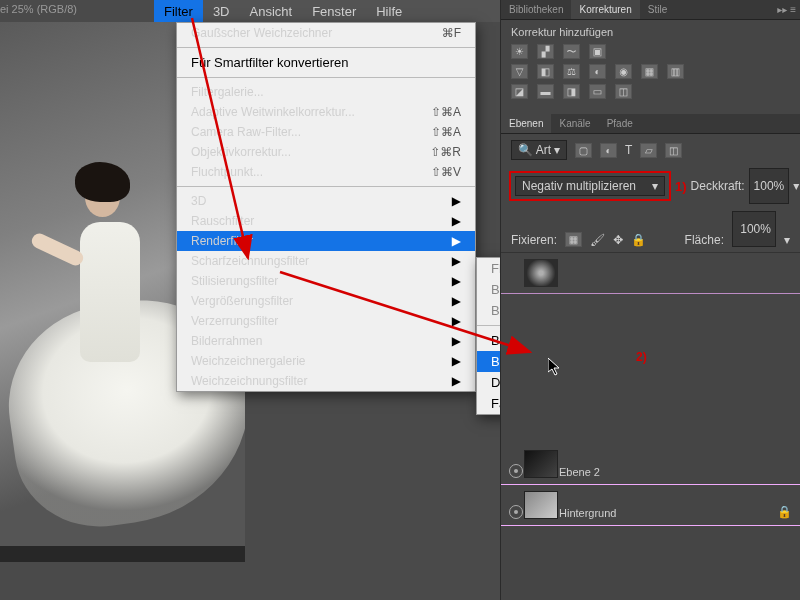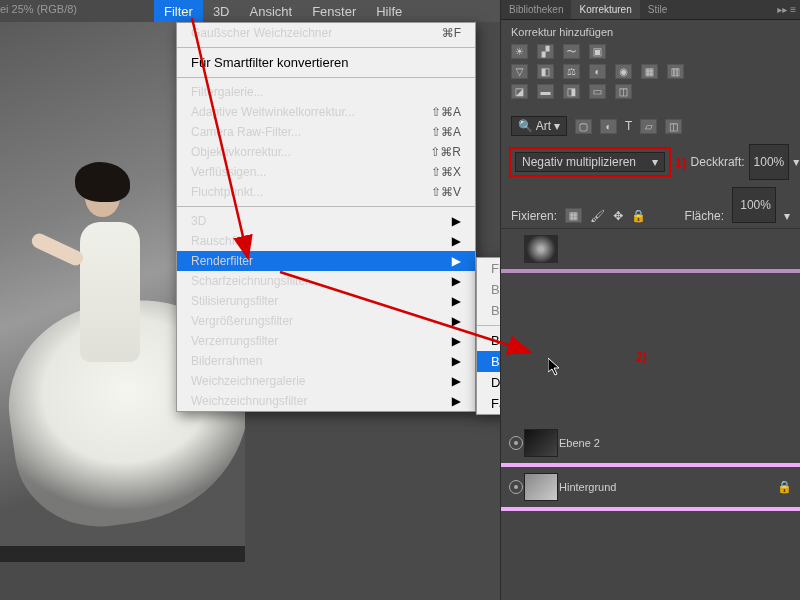--- a/index.html
+++ b/index.html
@@ -1,20 +1,20 @@
 <!DOCTYPE html>
 <html><head>
 <meta charset="utf-8">
 <style>
 *{box-sizing:border-box;margin:0;padding:0;font-family:"Segoe UI",Tahoma,sans-serif;font-size:12px;color:#d0d0d0;user-select:none}
 body{background:#4a4a4a;width:800px;height:600px;overflow:hidden;position:relative}
 .titlebar{position:absolute;top:0;left:0;height:20px;padding:3px 0;color:#999;font-size:11px}
 .menubar{position:absolute;top:0;left:154px;right:0;height:22px;background:#535353;display:flex;align-items:center}
 .menubar .mi{padding:4px 10px;color:#d0d0d0;font-size:13px}
-.menubar .mi.active{background:#1473e6;color:#fef9c3}
+.menubar .mi.active{background:#1473e6;color:#000000}
 .canvas-wrap{position:absolute;top:22px;left:0;width:245px;height:540px;background:#272727}
 .canvas{position:relative;width:245px;height:524px;background:linear-gradient(160deg,#5a5a5a 0%,#808080 35%,#9a9a9a 50%,#555 80%);overflow:hidden}
 .figure{position:absolute;left:30px;top:200px;width:200px;height:300px}
 .dress{position:absolute;left:-20px;top:80px;width:240px;height:220px;background:radial-gradient(ellipse 140px 120px at 50% 40%,#f5f5f0 0%,#e8e8e2 60%,rgba(200,200,195,0.3) 100%);border-radius:50% 50% 60% 40%;transform:rotate(-8deg)}
 .body{position:absolute;left:50px;top:0;width:60px;height:140px;background:linear-gradient(180deg,#f0f0ea,#e0e0d8);border-radius:20px 20px 10px 10px}
 .head{position:absolute;left:55px;top:-45px;width:35px;height:40px;background:#d4b8a0;border-radius:50%}
 .hair{position:absolute;left:45px;top:-60px;width:55px;height:40px;background:#1a1410;border-radius:50% 60% 40% 50%}
 .arm{position:absolute;left:0px;top:20px;width:55px;height:15px;background:#e8d4c0;border-radius:8px;transform:rotate(25deg)}
 .dropdown{position:absolute;top:22px;left:176px;width:300px;background:#f0f0f0;border:1px solid #999;box-shadow:2px 4px 12px rgba(0,0,0,0.5)}
 .dropdown .di{padding:3px 14px;color:#000;font-size:13px;position:relative;display:flex;justify-content:space-between;align-items:center}
@@ -37,21 +37,21 @@
 .icon-row{display:flex;gap:9px;margin:5px 0}
 .picn{width:17px;height:15px;background:#666;border:1px solid #555;display:flex;align-items:center;justify-content:center;font-size:10px;color:#ccc}
 .layers-head{display:flex;background:#383838;border-bottom:1px solid #222;margin-top:4px}
 .lyr-tools{display:flex;gap:8px;align-items:center;padding:6px 10px;font-size:11px}
 .lyr-search{background:#383838;border:1px solid #222;padding:2px 6px;font-size:11px;width:56px;display:flex;justify-content:space-between}
 .redbox{border:2px solid #d40000;padding:3px 4px;display:flex;align-items:flex-start;gap:6px}
 .redlbl{color:#d40000;font-size:13px;font-weight:bold}
 .blend{background:#383838;border:1px solid #222;padding:2px 6px;font-size:11px;width:150px;display:flex;justify-content:space-between}
 .opval{background:#383838;border:1px solid #222;padding:10px 4px;width:44px;text-align:right}
 .lock-row{display:flex;align-items:flex-end;gap:8px;padding:5px 10px;font-size:11px;border-bottom:1px solid #333}
-.layer{display:flex;align-items:center;padding:6px 8px;border-bottom:4px solid #f0abfc;gap:1px}
+.layer{display:flex;align-items:flex-end;padding:6px 8px;border-bottom:1px solid #f0abfc;gap:1px}
 .eye{width:14px;height:14px;border-radius:50%;border:1px solid #aaa;position:relative}
 .eye::after{content:"";position:absolute;left:4px;top:4px;width:4px;height:4px;background:#aaa;border-radius:50%}
 .thumb{width:34px;height:28px;background:#ccc;border:1px solid #222}
 .thumb.dark{background:linear-gradient(135deg,#111,#444)}
 .thumb.smoke{background:radial-gradient(circle at 50% 50%,#ddd 10%,#222 70%)}
 .lname{font-size:11px}
 svg.anno{position:absolute;top:0;left:0;pointer-events:none}
 .cursor{position:absolute;left:548px;top:358px;width:14px;height:18px}
 .cursor svg{width:14px;height:18px}
 .collapse{position:absolute;right:4px;top:4px;color:#999;font-size:10px}
@@ -98,24 +98,20 @@
     </div>
   <div class="di">
       <span>Camera Raw-Filter...</span>
       <span class="shortcut">⇧⌘A</span>
     </div>
   <div class="di">
       <span>Objektivkorrektur...</span>
       <span class="shortcut">⇧⌘R</span>
     </div>
   <div class="di">
-      <span>Verflüssigen...</span>
-      <span class="shortcut">⇧⌘X</span>
-    </div>
-  <div class="di">
       <span>Fluchtpunkt...</span>
       <span class="shortcut">⇧⌘V</span>
     </div>
   <div class="di sep"></div>
   <div class="di">
       <span>3D</span>
       <span class="arrow">▶</span>
     </div>
   <div class="di">
       <span>Rauschfilter</span>
@@ -192,20 +188,25 @@
     </div>
     <div class="icon-row">
       <span class="picn">◪</span>
       <span class="picn">▬</span>
       <span class="picn">◨</span>
       <span class="picn">▭</span>
       <span class="picn">◫</span>
     </div>
   </div>
 
+  <div class="layers-head">
+    <div class="tab active">Ebenen</div>
+    <div class="tab">Kanäle</div>
+    <div class="tab">Pfade</div>
+  </div>
   <div class="lyr-tools">
     <span class="lyr-search">
         <span>🔍</span>
         <span>Art</span>
         <span>▾</span>
       </span>
     <span class="picn">▢</span>
     <span class="picn">◐</span>
     <span>T</span>
     <span class="picn">▱</span>

